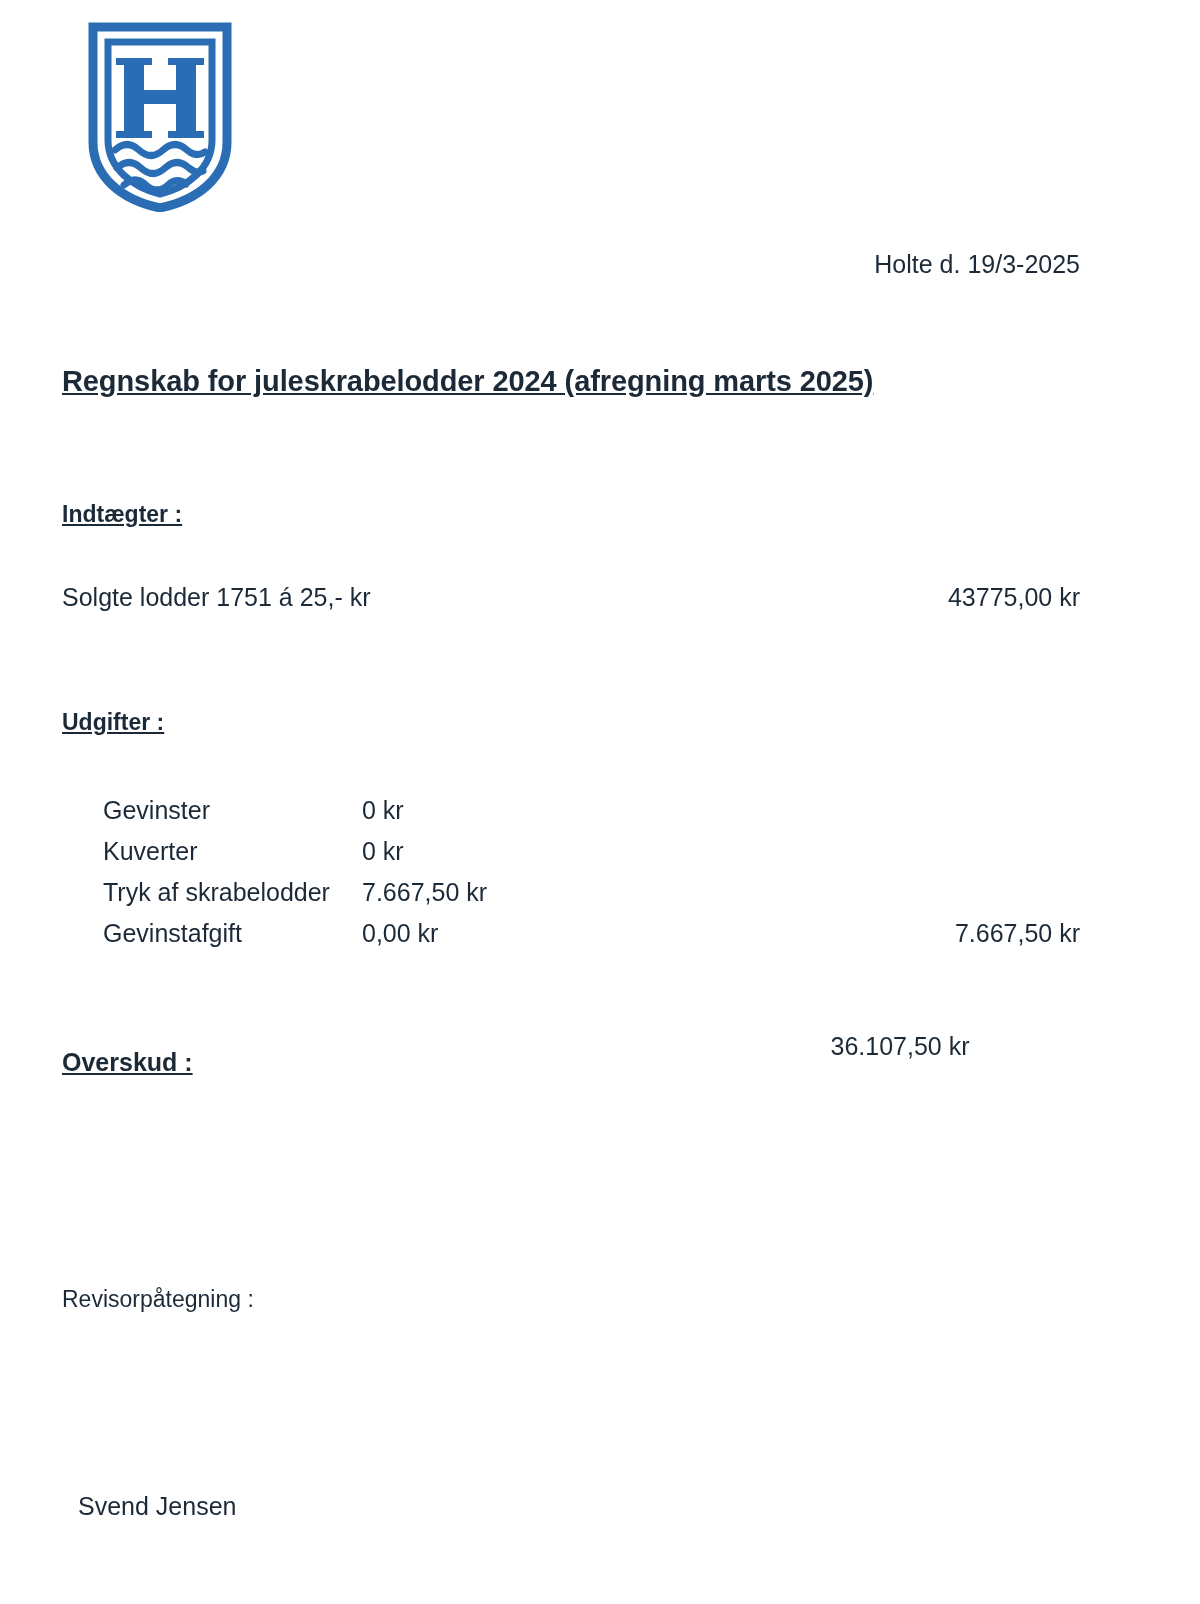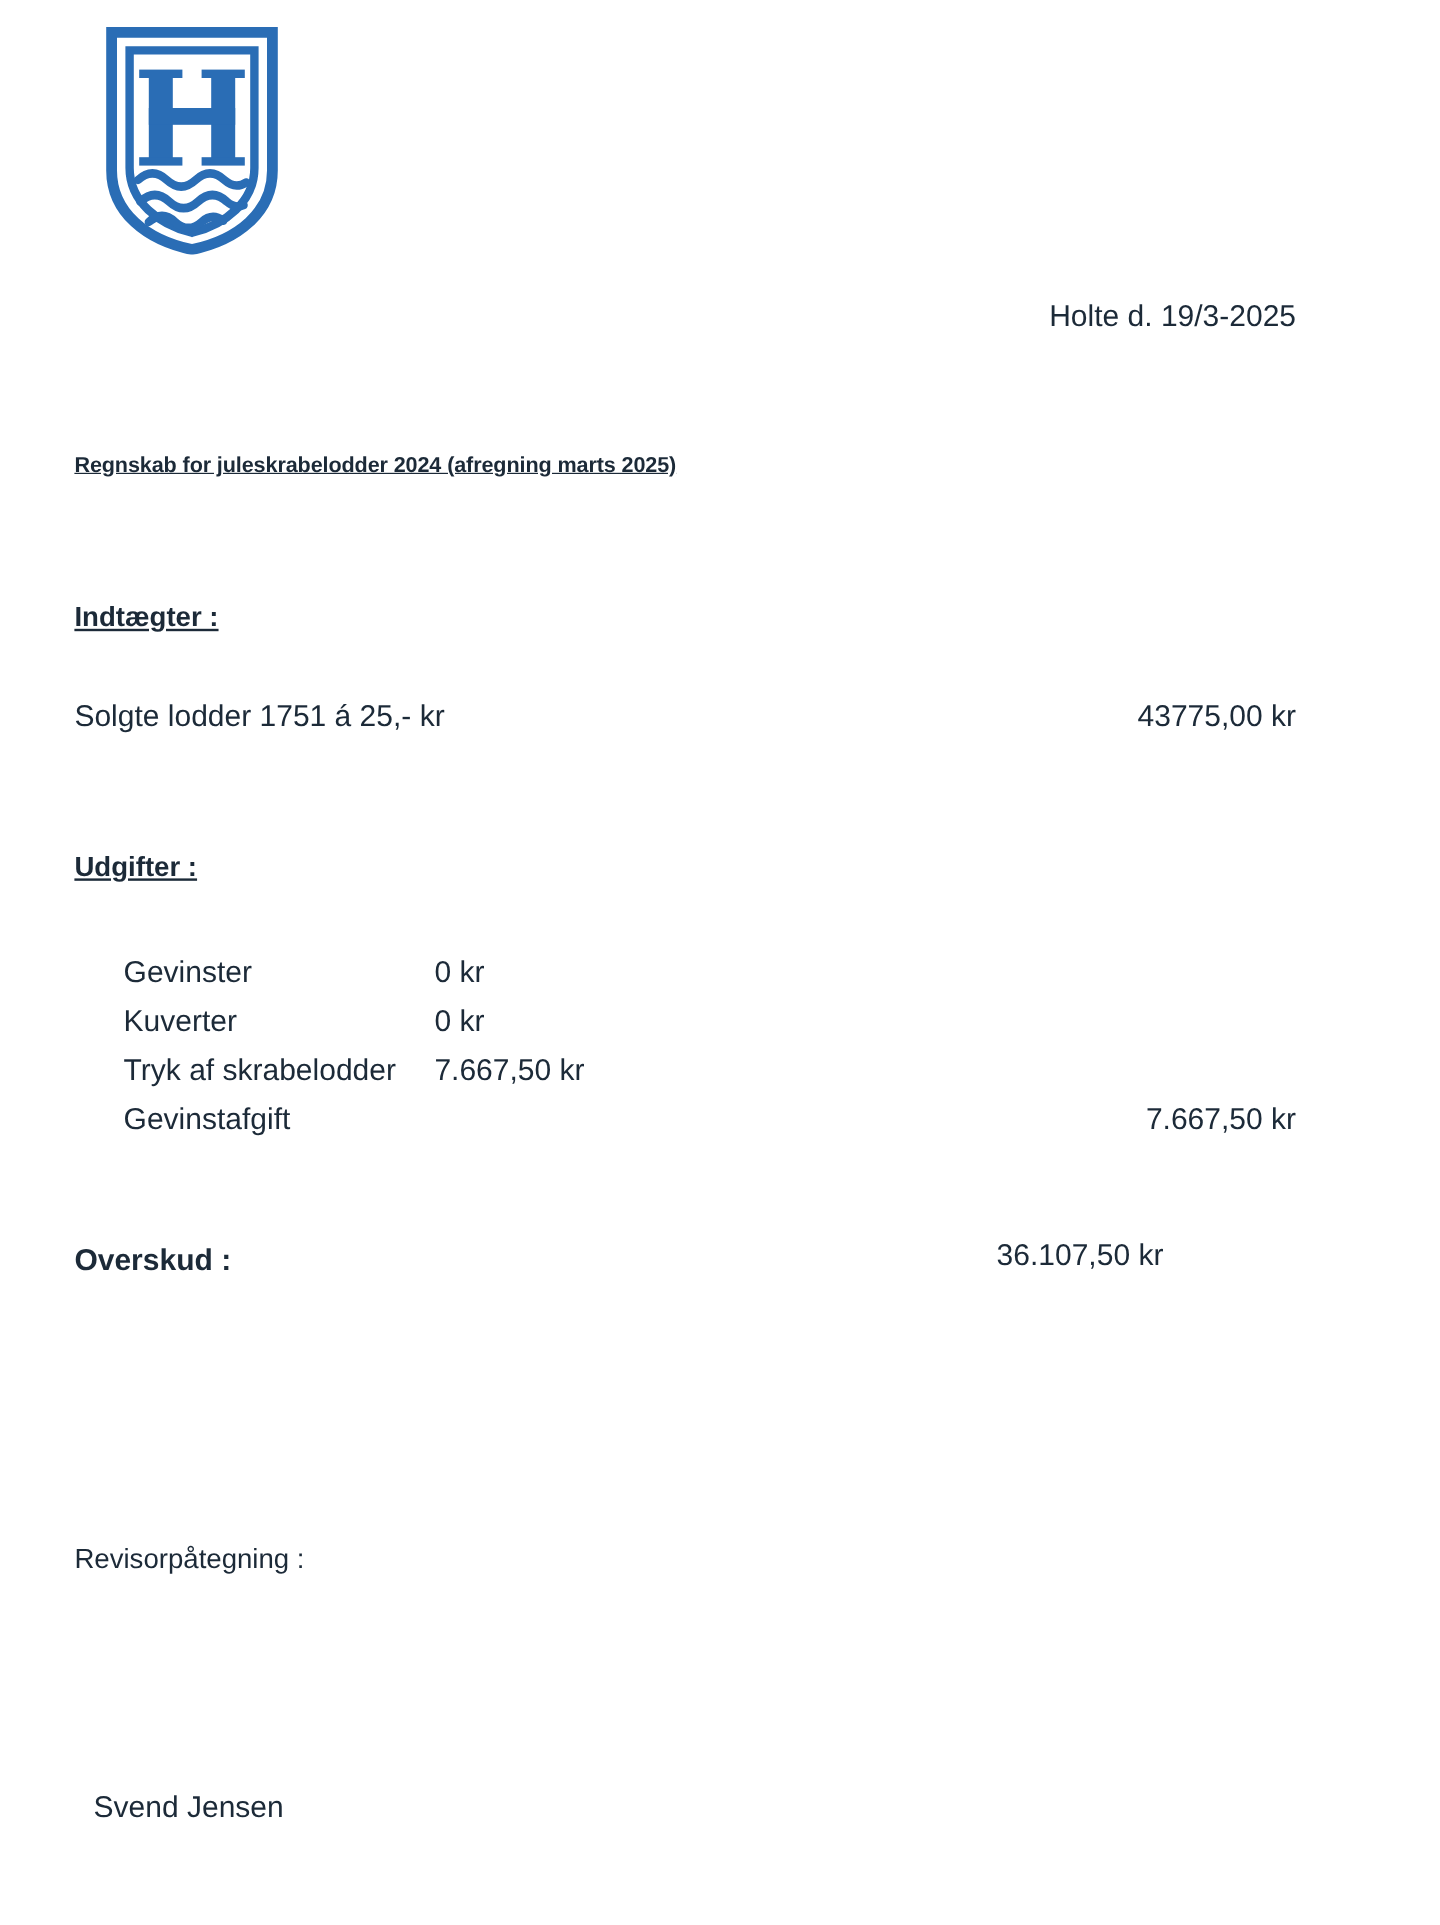--- a/index.html
+++ b/index.html
@@ -41,22 +41,22 @@
     width: 1080px;
     text-align: right;
     font-size: 25px;
     color: #1c2a38;
   }
 
   
   .doc-title {
     position: absolute;
     left: 62px;
-    top: 377px;
-    font-size: 18px;
+    top: 365px;
+    font-size: 29px;
     font-weight: bold;
     text-decoration: underline;
     letter-spacing: -0.1px;
   }
 
   .section-income-head {
     position: absolute;
     left: 62px;
     top: 501px;
     font-size: 23px;
@@ -132,22 +132,23 @@
   .surplus {
     position: absolute;
     left: 62px;
     top: 1032px;
     width: 1018px;
     font-size: 25px;
   }
   .surplus .lbl {
     position: absolute;
     left: 0;
-    top: 4px;
-    font-weight: bold;
+    top: 16px;
+    font-weight: bold;
+    text-decoration: underline;
   }
   .surplus .amt {
     position: absolute;
     right: 0;
     top: 0;
     width: 360px;
     text-align: center;
   }
 
   .auditor-head {
@@ -224,20 +225,21 @@
       <span class="amt1">0 kr</span>
       <span class="amt2"></span>
     </div>
     <div class="exp-row">
       <span class="lbl">Tryk af skrabelodder</span>
       <span class="amt1">7.667,50 kr</span>
       <span class="amt2"></span>
     </div>
     <div class="exp-row">
       <span class="lbl">Gevinstafgift</span>
+      <span class="amt1">0,00 kr</span>
       <span class="amt2">7.667,50 kr</span>
     </div>
   </div>
 
   <div class="surplus">
     <span class="lbl">Overskud :</span>
     <span class="amt">36.107,50 kr</span>
   </div>
 
   <div class="auditor-head">Revisorpåtegning :</div>

